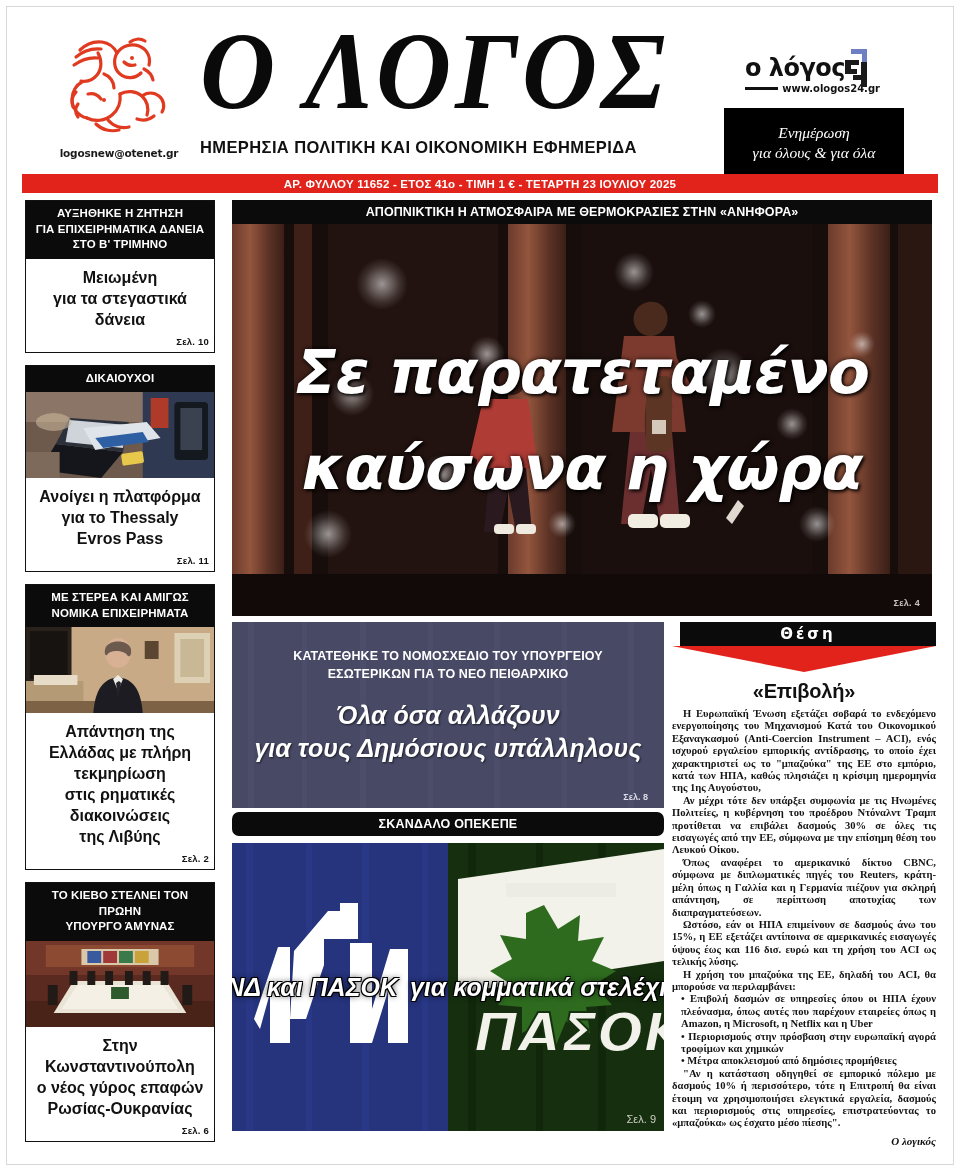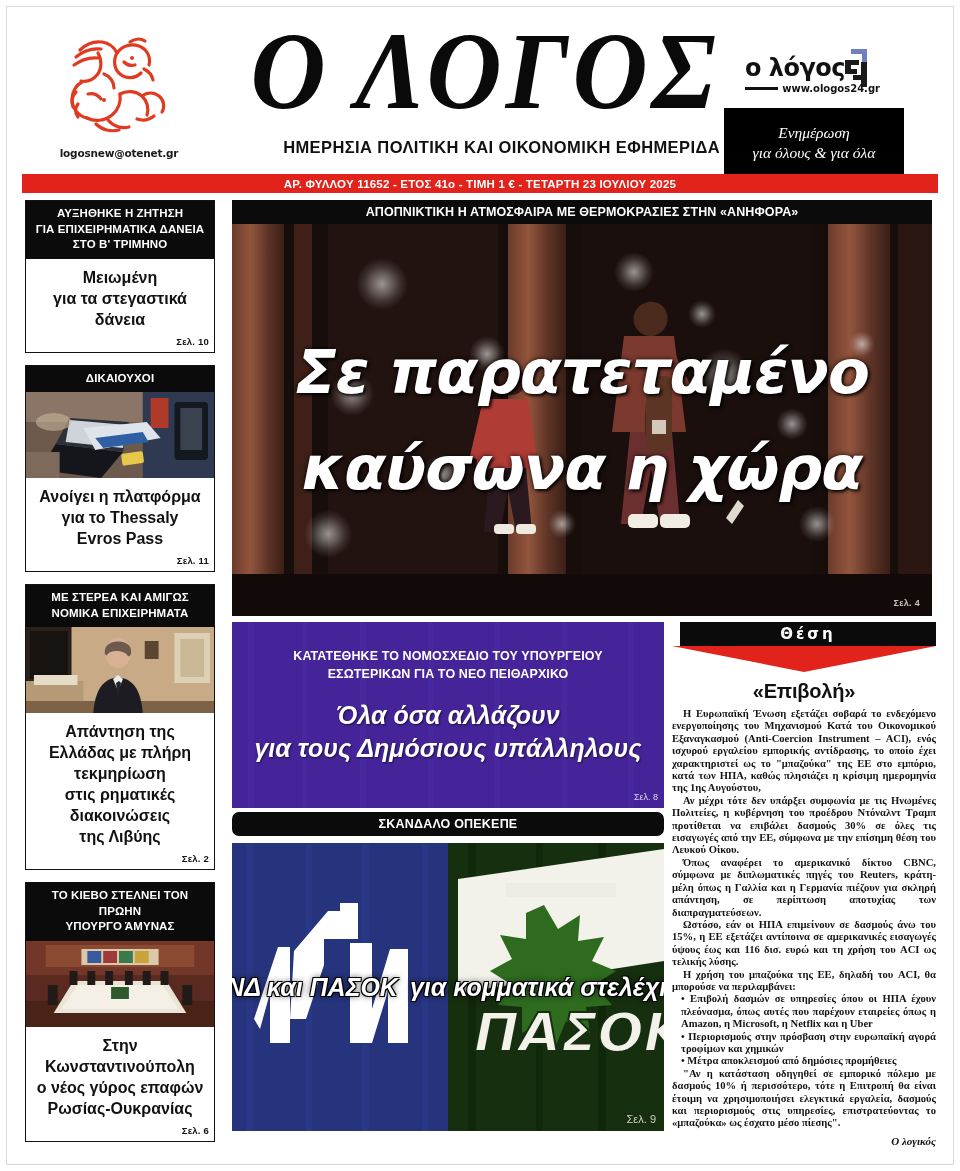--- a/index.html
+++ b/index.html
@@ -16,21 +16,21 @@
   .masthead{position:absolute;left:0;top:0;width:960px;height:170px;}
 
   .logo-mark{position:absolute;left:58px;top:24px;width:118px;height:118px;}
   .logo-mark svg{display:block;width:118px;height:118px;}
   .logo-email{
     position:absolute;left:44px;top:147px;width:150px;text-align:center;
     font-size:10.5px;font-weight:bold;color:#1a1a1a;letter-spacing:-.2px;
     font-family:"DejaVu Sans",sans-serif;
   }
 
-  .title-block{position:absolute;left:200px;top:16px;width:520px;text-align:right;}
+  .title-block{position:absolute;left:200px;top:16px;width:520px;text-align:left;}
   .paper-title{
     font-family:"Liberation Serif","DejaVu Serif",serif;
     font-weight:bold;font-style:italic;
     font-size:104px;line-height:104px;letter-spacing:4px;
     color:#0a0a0a;margin:0;
     transform:scaleY(1.06);transform-origin:top center;
   }
   .paper-sub{
     margin-top:18px;font-size:16.5px;font-weight:bold;letter-spacing:.4px;
     color:#111;
@@ -111,40 +111,40 @@
     font-family:"DejaVu Sans","Liberation Sans",sans-serif;
   }
   .lead-page{
     position:absolute;right:12px;bottom:8px;font-size:9px;font-weight:bold;
     color:#e8e0d8;opacity:.85;letter-spacing:.3px;
   }
 
   
   .blue-box{
     position:absolute;left:232px;top:622px;width:432px;height:186px;
-    background:#6d28d9;color:#fff;overflow:hidden;
+    background:#737373;color:#fff;overflow:hidden;
   }
   .blue-box .tex{position:absolute;inset:0;opacity:.5;}
   .blue-kicker{
     position:relative;text-align:center;font-size:12.5px;font-weight:bold;
     line-height:18px;padding:25px 14px 0;letter-spacing:.1px;
   }
   .blue-head{
     position:relative;text-align:center;margin-top:16px;padding:0 6px;
   }
   .blue-head .bh1{
     font-size:25px;font-weight:bold;font-style:italic;line-height:33px;
     text-shadow:1px 1px 2px rgba(0,0,0,.6);
   }
   .blue-head .bh2{
     font-size:25px;font-weight:bold;font-style:italic;line-height:33px;
     text-shadow:1px 1px 2px rgba(0,0,0,.6);
   }
   .blue-page{
-    position:absolute;right:6px;bottom:6px;font-size:9px;font-weight:normal;color:#dcdce8;
+    position:absolute;right:16px;bottom:6px;font-size:9px;font-weight:bold;color:#dcdce8;
   }
 
   .scandal-bar{
     position:absolute;left:232px;top:812px;width:432px;height:24px;
     background:#0b0b0b;color:#fff;display:flex;align-items:center;justify-content:center;
     font-size:12.5px;font-weight:bold;letter-spacing:.2px;border-radius:7px;
   }
 
   .collage{
     position:absolute;left:232px;top:843px;width:432px;height:288px;overflow:hidden;

